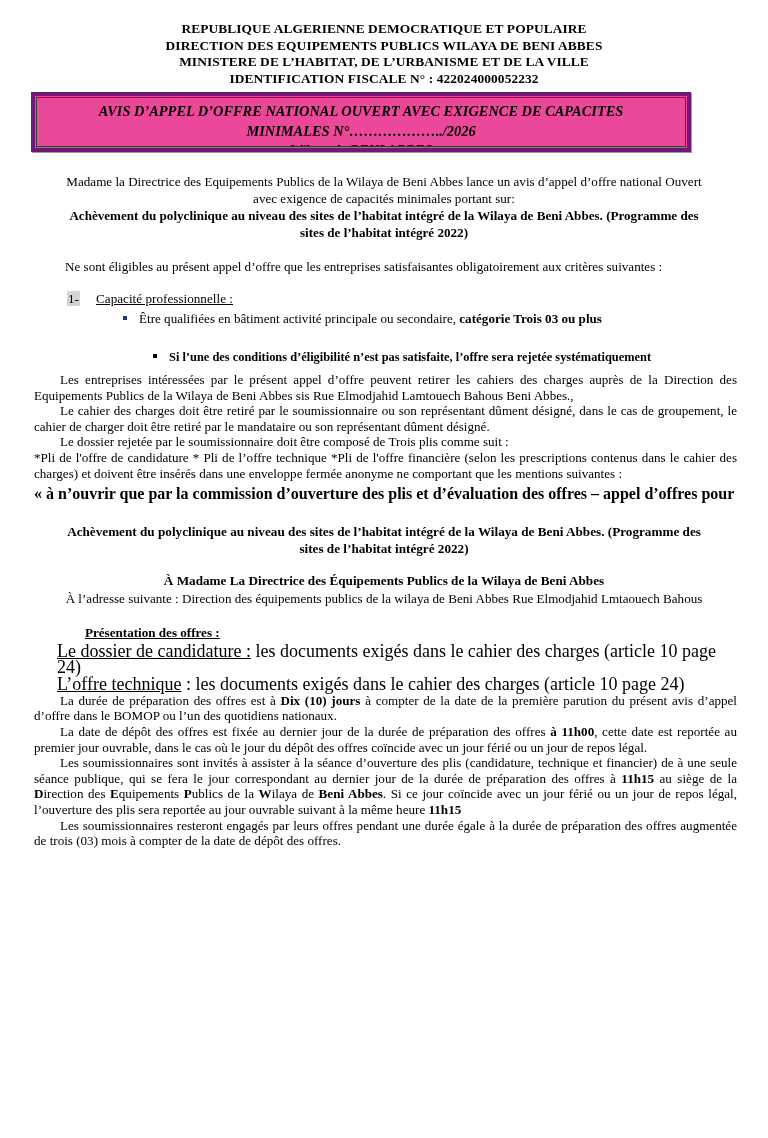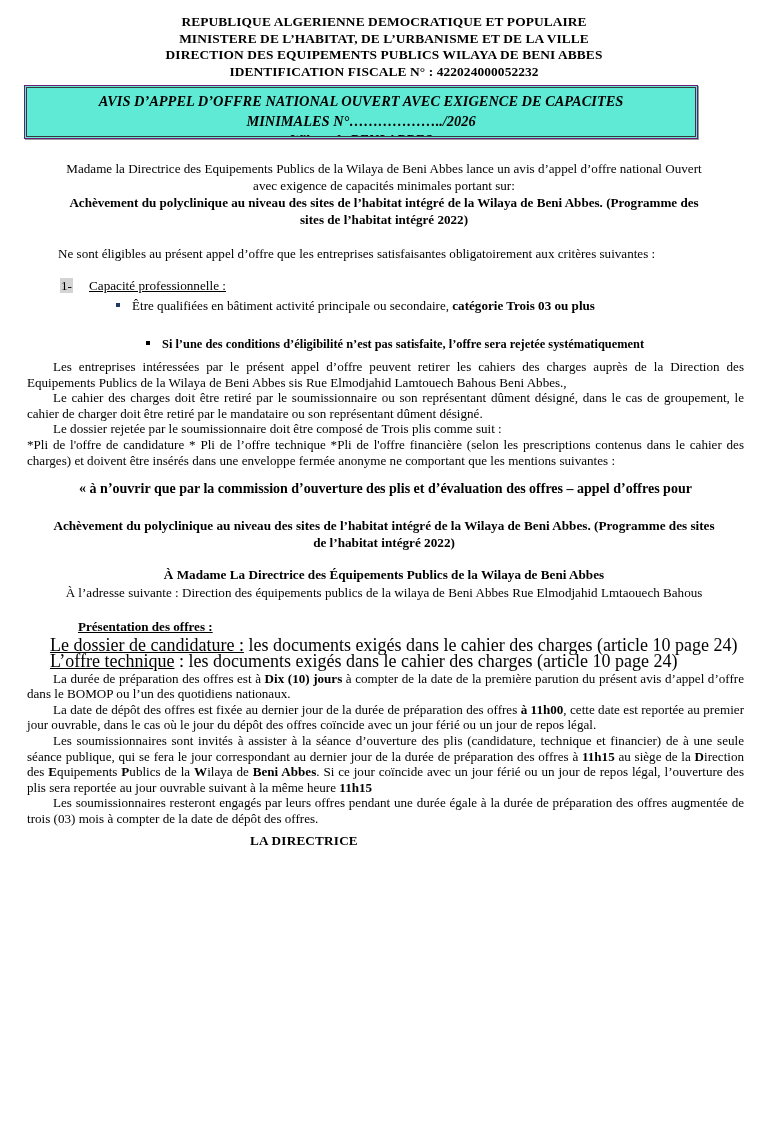--- a/index.html
+++ b/index.html
@@ -13,21 +13,21 @@
     position: relative;
     font-family: "Liberation Serif", "DejaVu Serif", serif;
     color: #000000;
     -webkit-font-smoothing: antialiased;
   }
   .page {
     position: relative;
     width: 768px;
     height: 858px;
     box-sizing: border-box;
-    padding: 0;
+    padding: 7px;
     overflow: hidden;
   }
 
   
   .header {
     text-align: center;
     font-weight: bold;
     font-size: 13.4px;
     line-height: 16.5px;
     letter-spacing: 0.1px;
@@ -35,23 +35,23 @@
   }
   .header div { white-space: nowrap; }
   .fiscal-no { }
   .fiscal-no .num { font-weight: bold; }
 
   
   .title-box-wrap {
     margin: 5px 70px 0 24px;
   }
   .title-box {
-    border: 1px solid #701a75;
+    border: 4px solid #701a75;
     padding: 1px;
-    background: #5eead4;
+    background: #ec4899;
     box-shadow: 1px 1px 0 0 #9a9a9a;
   }
   .title-box-inner {
     border: 1px solid #3a3a3a;
     height: 45px;
     overflow: hidden;
     padding-top: 3px;
     box-sizing: content-box;
   }
   .title-box-inner .tline {
@@ -131,24 +131,24 @@
   .body-block {
     margin: 7px 24px 0 27px;
     font-size: 13.1px;
     line-height: 15.6px;
     text-align: justify;
   }
   .body-block p { margin: 0; }
   .ind { text-indent: 26px; }
 
   .quote-line {
-    margin: 13px 24px 0 27px;
-    text-align: center;
-    font-weight: bold;
-    font-size: 14px;
+    margin: 4px 24px 0 27px;
+    text-align: left;
+    font-weight: bold;
+    font-size: 16px;
   }
 
   .achev2 {
     margin: 20px 52px 0 52px;
     text-align: center;
     font-weight: bold;
     font-size: 13.2px;
     line-height: 17px;
   }
 
@@ -207,22 +207,22 @@
     letter-spacing: 0.2px;
   }
 </style>
 </head>
 <body>
 
 <div class="page">
 
   <div class="header">
     <div>REPUBLIQUE ALGERIENNE DEMOCRATIQUE ET POPULAIRE</div>
+    <div>DIRECTION DES EQUIPEMENTS PUBLICS WILAYA DE BENI ABBES</div>
     <div>MINISTERE DE L’HABITAT, DE L’URBANISME ET DE LA VILLE</div>
-    <div>DIRECTION DES EQUIPEMENTS PUBLICS WILAYA DE BENI ABBES</div>
     <div class="fiscal-no"><span>IDENTIFICATION  FISCALE N° : </span><span class="num">422024000052232</span></div>
   </div>
 
   <div class="title-box-wrap">
     <div class="title-box">
       <div class="title-box-inner">
         <div class="tline">AVIS D’APPEL D’OFFRE  NATIONAL  OUVERT AVEC EXIGENCE DE CAPACITES</div>
         <div class="tline">MINIMALES N°………………../2026</div>
         <div class="tline clipped">Wilaya de BENI ABBES</div>
       </div>

